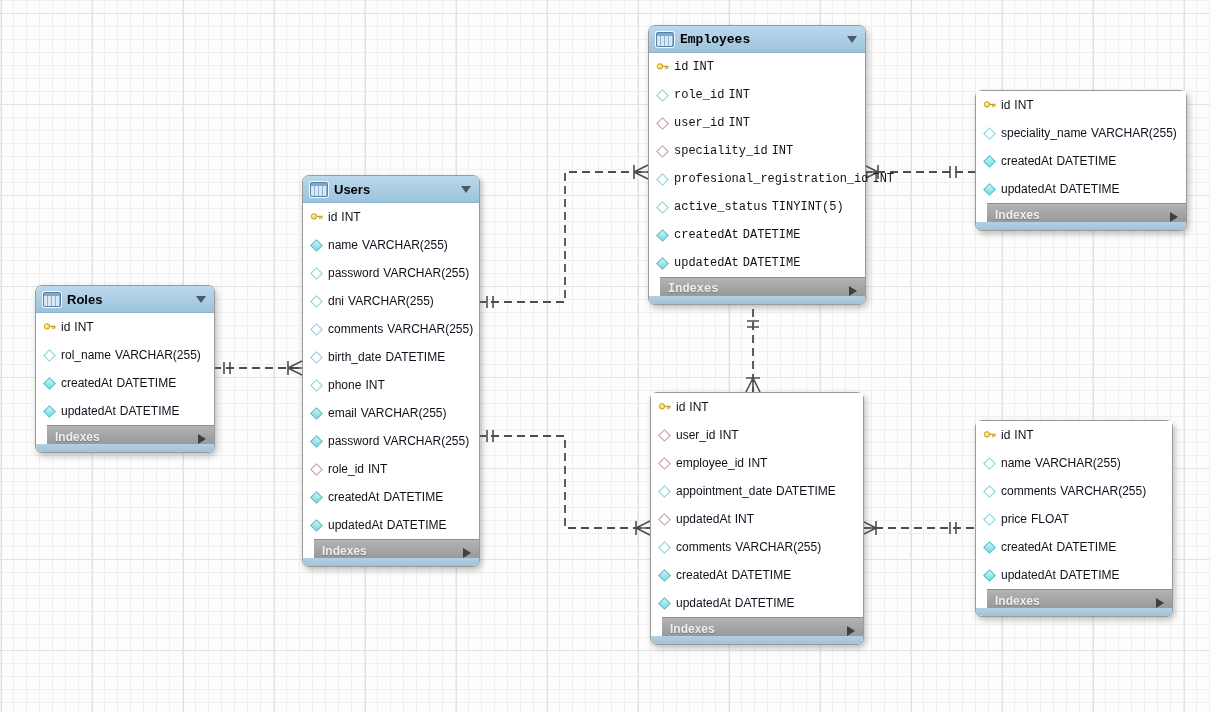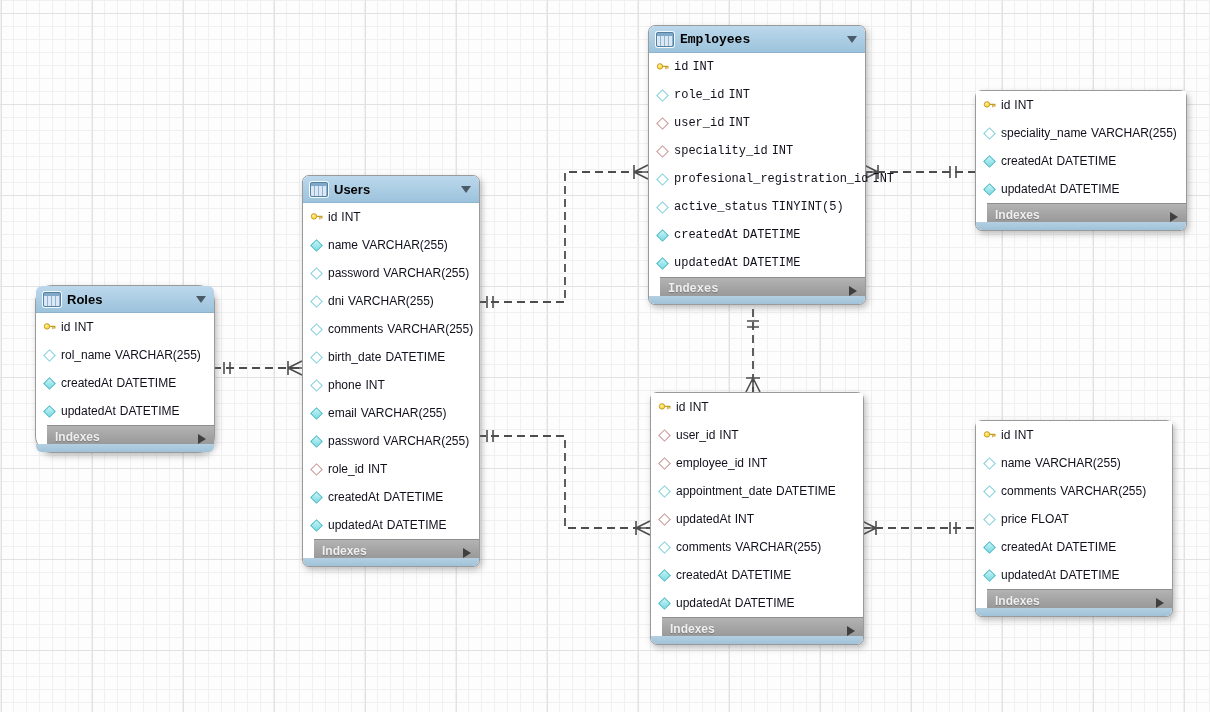--- a/index.html
+++ b/index.html
@@ -291,21 +291,21 @@
         <span class="cname">updatedAt</span>
         <span class="ctype">DATETIME</span>
       </div>
     </div>
     <div class="tfoot">
       <span>Indexes</span>
       <span class="findicator"></span>
     </div>
     <div class="tstrip"></div>
   </div>
-<div class="table" style="left: 35px; top: 285px; width: 178px; border-radius: 17px;">
+<div class="table" style="left: 35px; top: 285px; width: 178px;">
     <div class="thead">
       <span class="table-icon"></span>
       <span class="ttitle">Roles</span>
       <span class="collapse"></span>
     </div>
     <div class="tbody">
       <div class="trow">
         <span class="icon-cell">
           <svg width="13" height="12" viewBox="0 0 13 12">
             <circle cx="4" cy="5.4" r="2.7" fill="#ffe14e" stroke="#c79a22"></circle>

